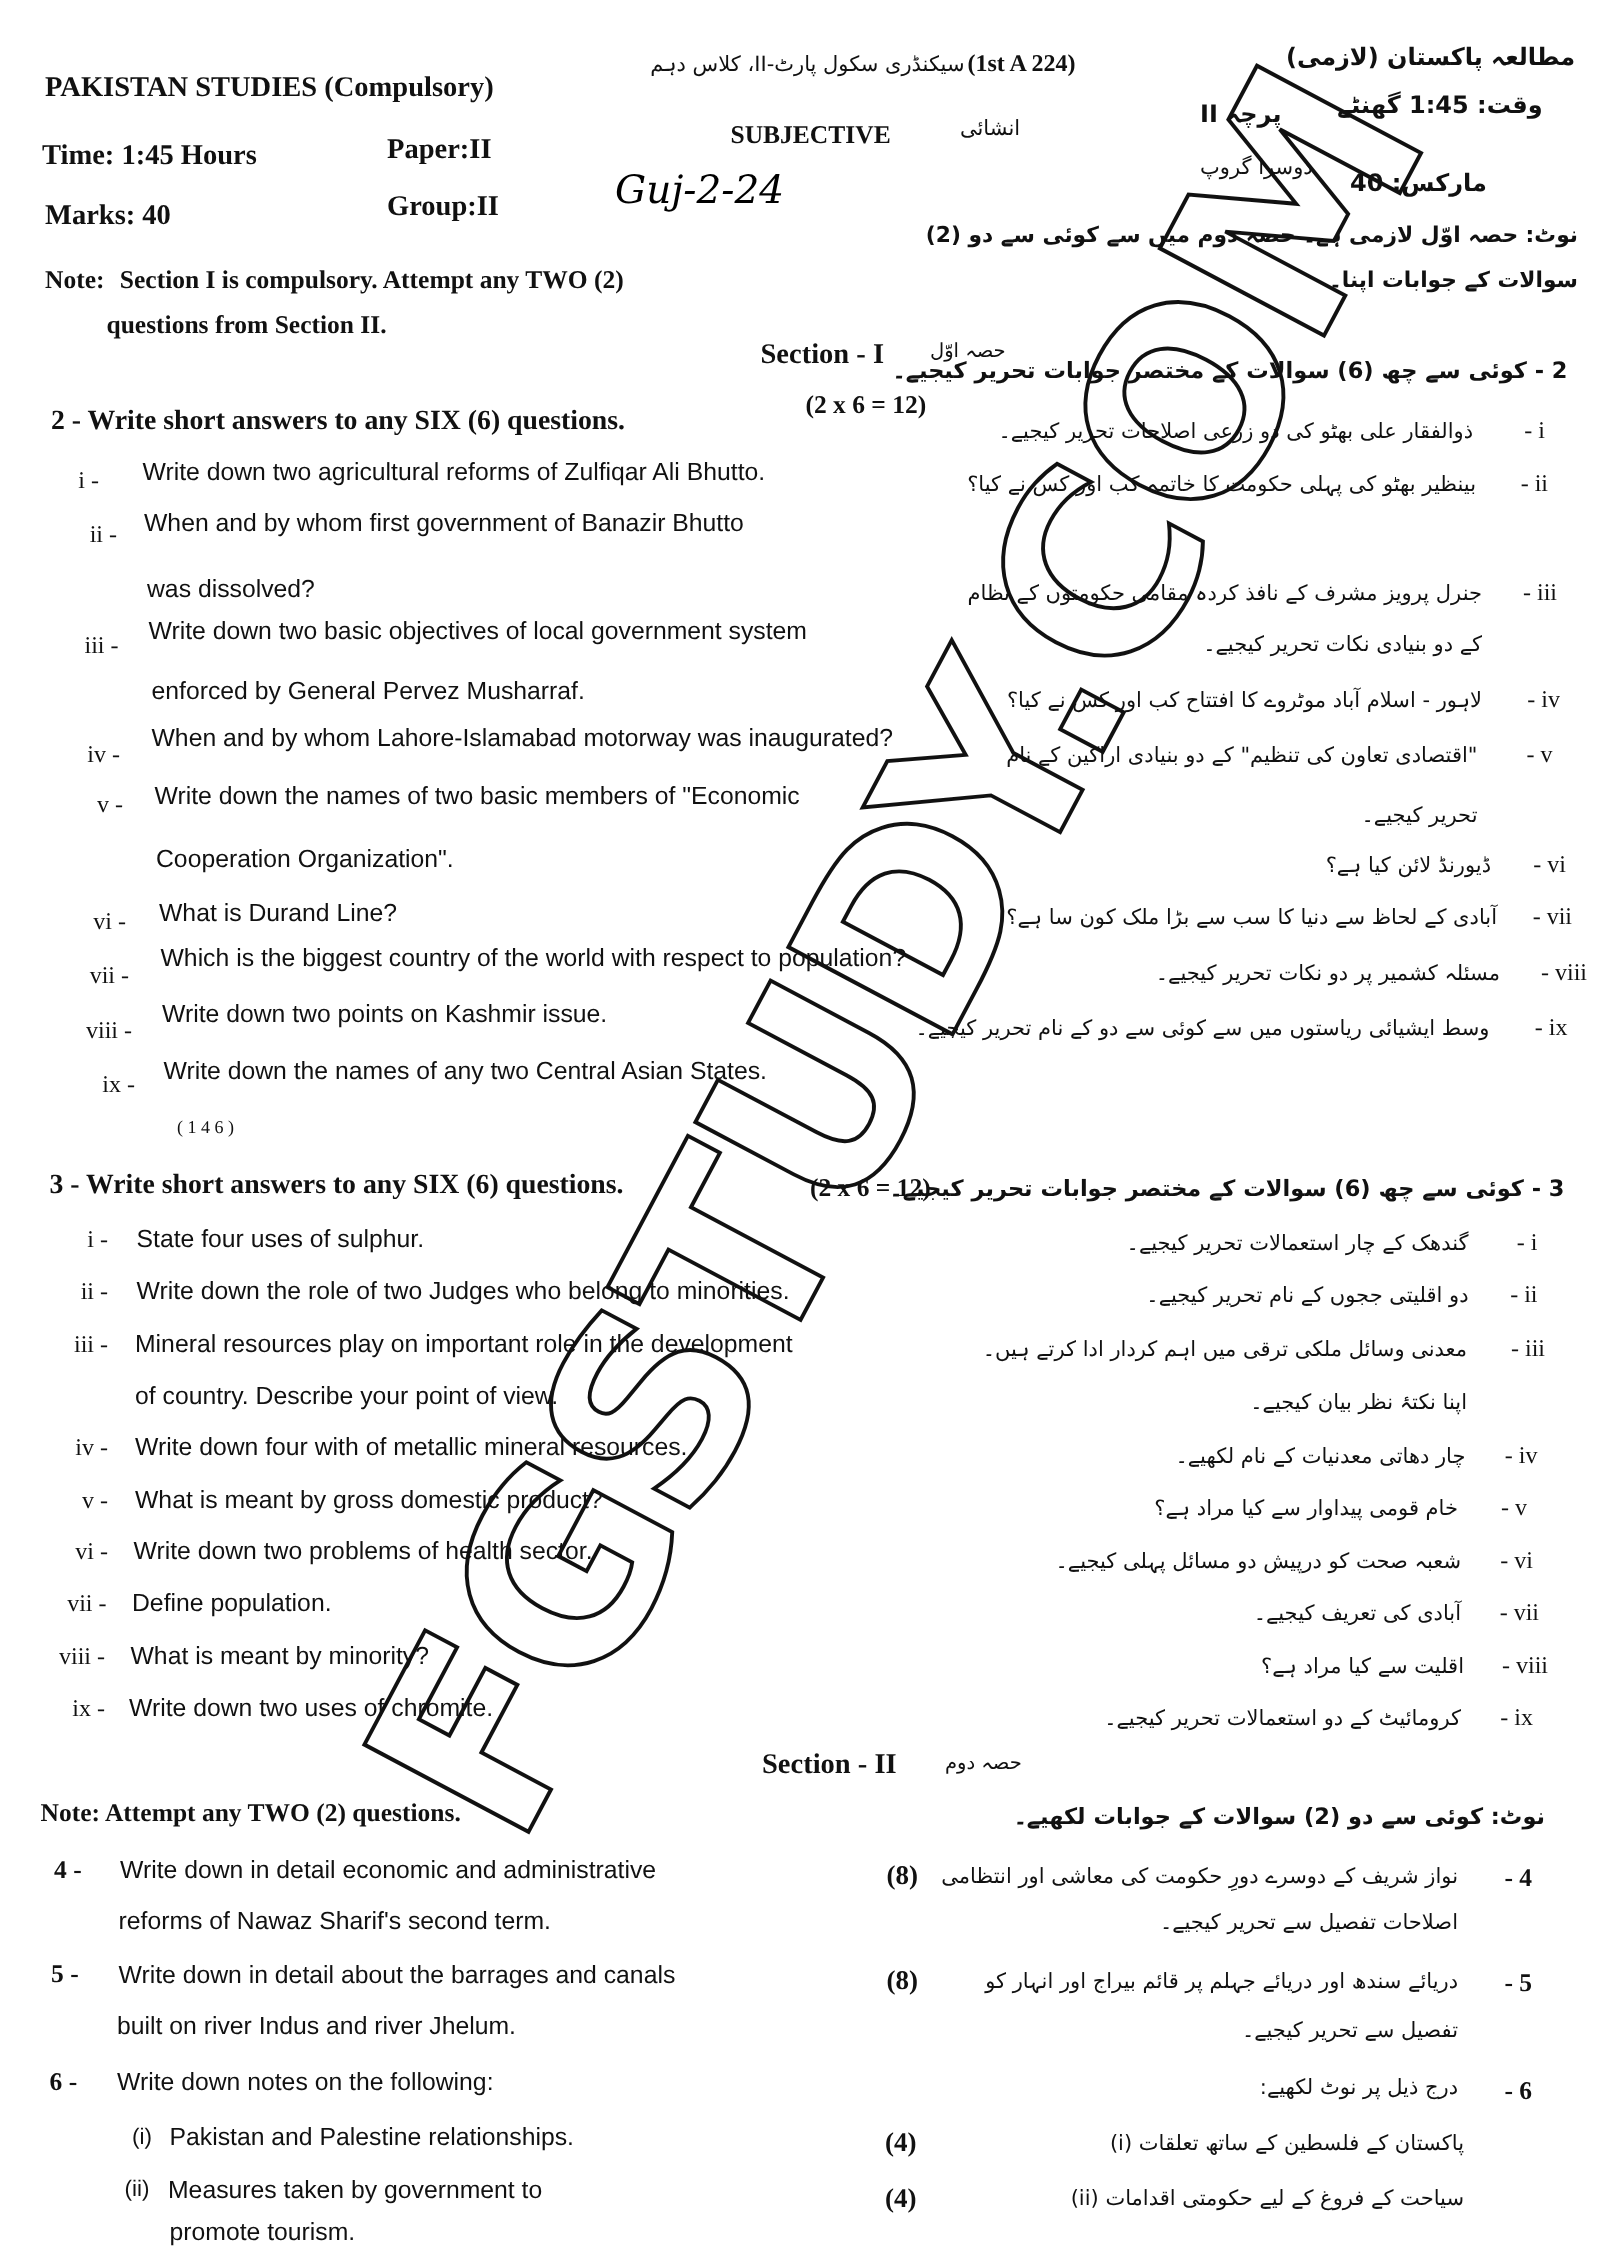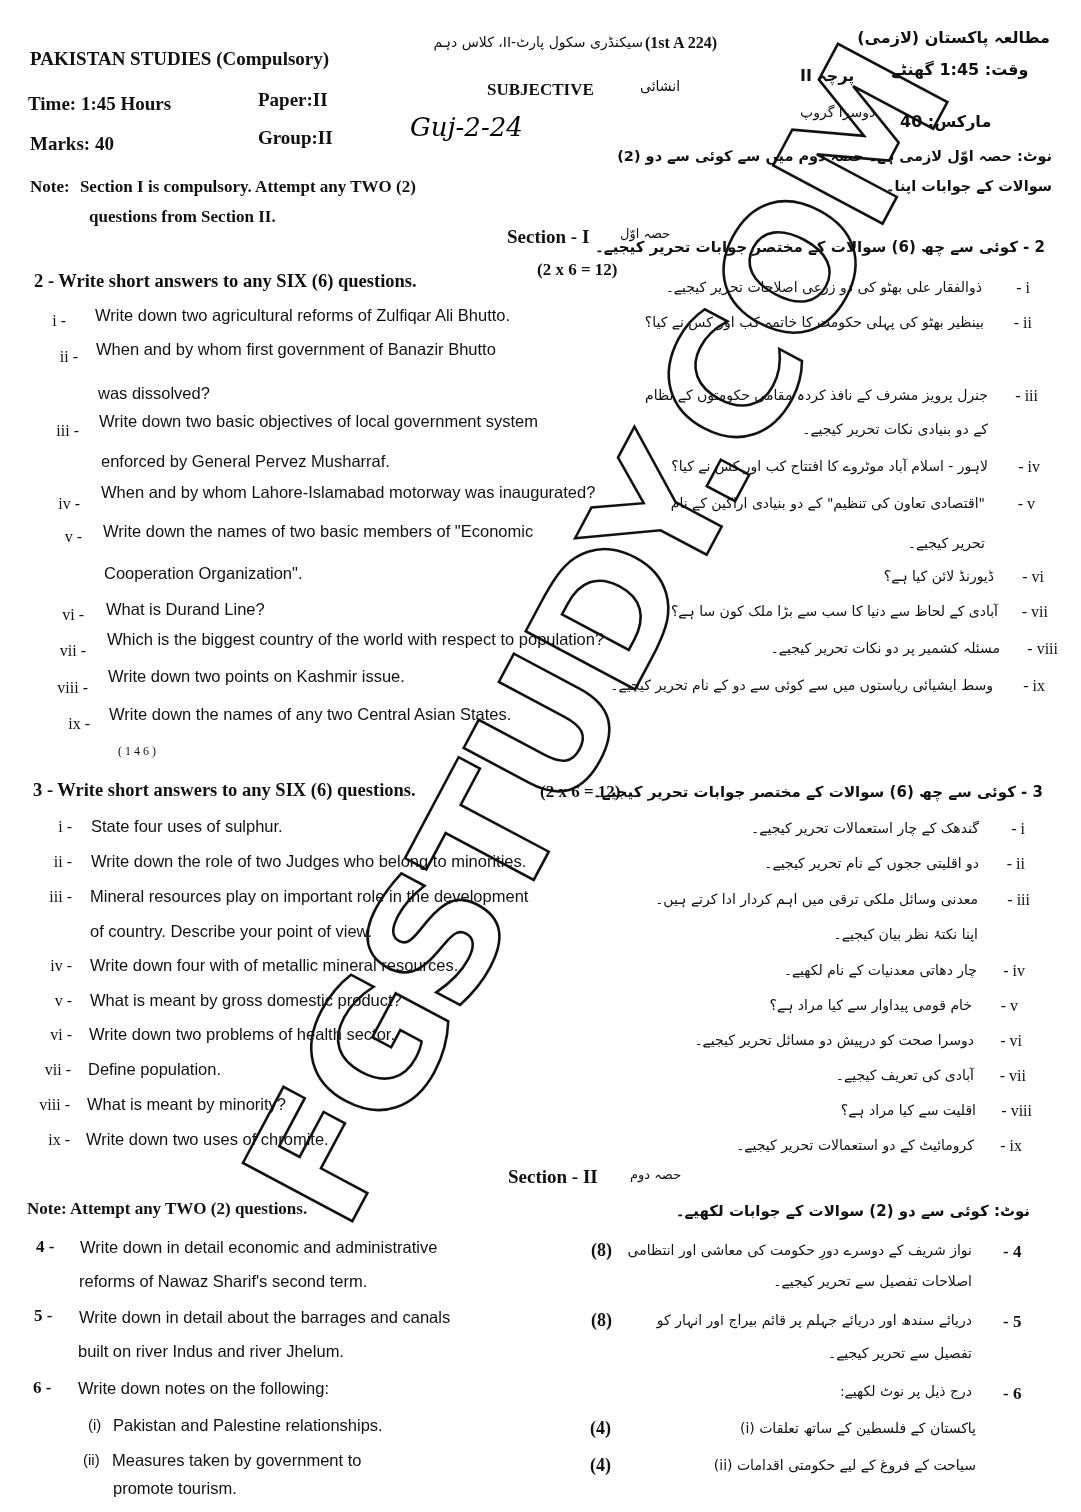--- a/index.html
+++ b/index.html
@@ -44,21 +44,21 @@
   <div class="abs urdu" style="left:880px;top:28px;font-size:16px;width:170px;text-align:right;font-weight:bold;">مطالعہ پاکستان (لازمی)</div>
   <div class="abs urdu" style="left:870px;top:60px;font-size:16px;width:180px;text-align:center;font-weight:bold;">وقت: 1:45 گھنٹے</div>
   <div class="abs urdu" style="left:800px;top:66px;font-size:16px;font-weight:bold;">پرچہ II</div>
   <div class="abs urdu" style="left:900px;top:112px;font-size:16px;width:150px;text-align:left;font-weight:bold;">مارکس: 40</div>
   <div class="abs urdu" style="left:800px;top:104px;font-size:14px;">دوسرا گروپ</div>
 
   <div class="abs" style="left:30px;top:177px;font-size:17px;font-weight:bold;">
     <span>Note:</span>
     <span style="margin-left:6px;">Section I is compulsory.  Attempt any TWO (2)</span>
   </div>
-  <div class="abs" style="left:89px;top:207px;font-size:17px;font-weight:bold;">questions from Section II.</div>
+  <div class="abs" style="left:71px;top:207px;font-size:17px;font-weight:bold;">questions from Section II.</div>
   <div class="abs urdu" style="left:620px;top:148px;font-size:14.5px;width:432px;text-align:right;font-weight:bold;">نوٹ: حصہ اوّل لازمی ہے۔ حصہ دوم میں سے کوئی سے دو (2)</div>
   <div class="abs urdu" style="left:750px;top:178px;font-size:14.5px;width:302px;text-align:right;font-weight:bold;">سوالات کے جوابات اپنا۔</div>
 </div>
 
 <div>
   <div class="abs serif-b" style="left:507px;top:226px;font-size:19px;">Section - I</div>
   <div class="abs urdu" style="left:620px;top:226px;font-size:13px;">حصہ اوّل</div>
 
   <div class="abs serif-b q-head" style="left:34px;top:271px;">2 - Write short answers to any SIX (6) questions.</div>
   <div class="abs serif-b" style="left:537px;top:260px;font-size:17px;">(2 x 6 = 12)</div>
@@ -208,21 +208,21 @@
       </div>
     <div class="abs" style="left:760px;top:962px;width:265px;">
         <span class="abs urdu u-text" style="right:48px;top:0;">چار دھاتی معدنیات کے نام لکھیے۔</span>
         <span class="abs u-num" style="right:0;top:0;">- iv</span>
       </div>
     <div class="abs" style="left:760px;top:997px;width:258px;">
         <span class="abs urdu u-text" style="right:46px;top:0;">خام قومی پیداوار سے کیا مراد ہے؟</span>
         <span class="abs u-num" style="right:0;top:0;">- v</span>
       </div>
     <div class="abs" style="left:720px;top:1032px;width:302px;">
-        <span class="abs urdu u-text" style="right:48px;top:0;">دوسرا صحت کو درپیش دو مسائل تحریر کیجیے۔</span>
+        <span class="abs urdu u-text" style="right:48px;top:0;">شعبہ صحت کو درپیش دو مسائل پہلی کیجیے۔</span>
         <span class="abs u-num" style="right:0;top:0;">- vi</span>
       </div>
     <div class="abs" style="left:800px;top:1067px;width:226px;">
         <span class="abs urdu u-text" style="right:52px;top:0;">آبادی کی تعریف کیجیے۔</span>
         <span class="abs u-num" style="right:0;top:0;">- vii</span>
       </div>
     <div class="abs" style="left:800px;top:1102px;width:232px;">
         <span class="abs urdu u-text" style="right:56px;top:0;">اقلیت سے کیا مراد ہے؟</span>
         <span class="abs u-num" style="right:0;top:0;">- viii</span>
       </div>

